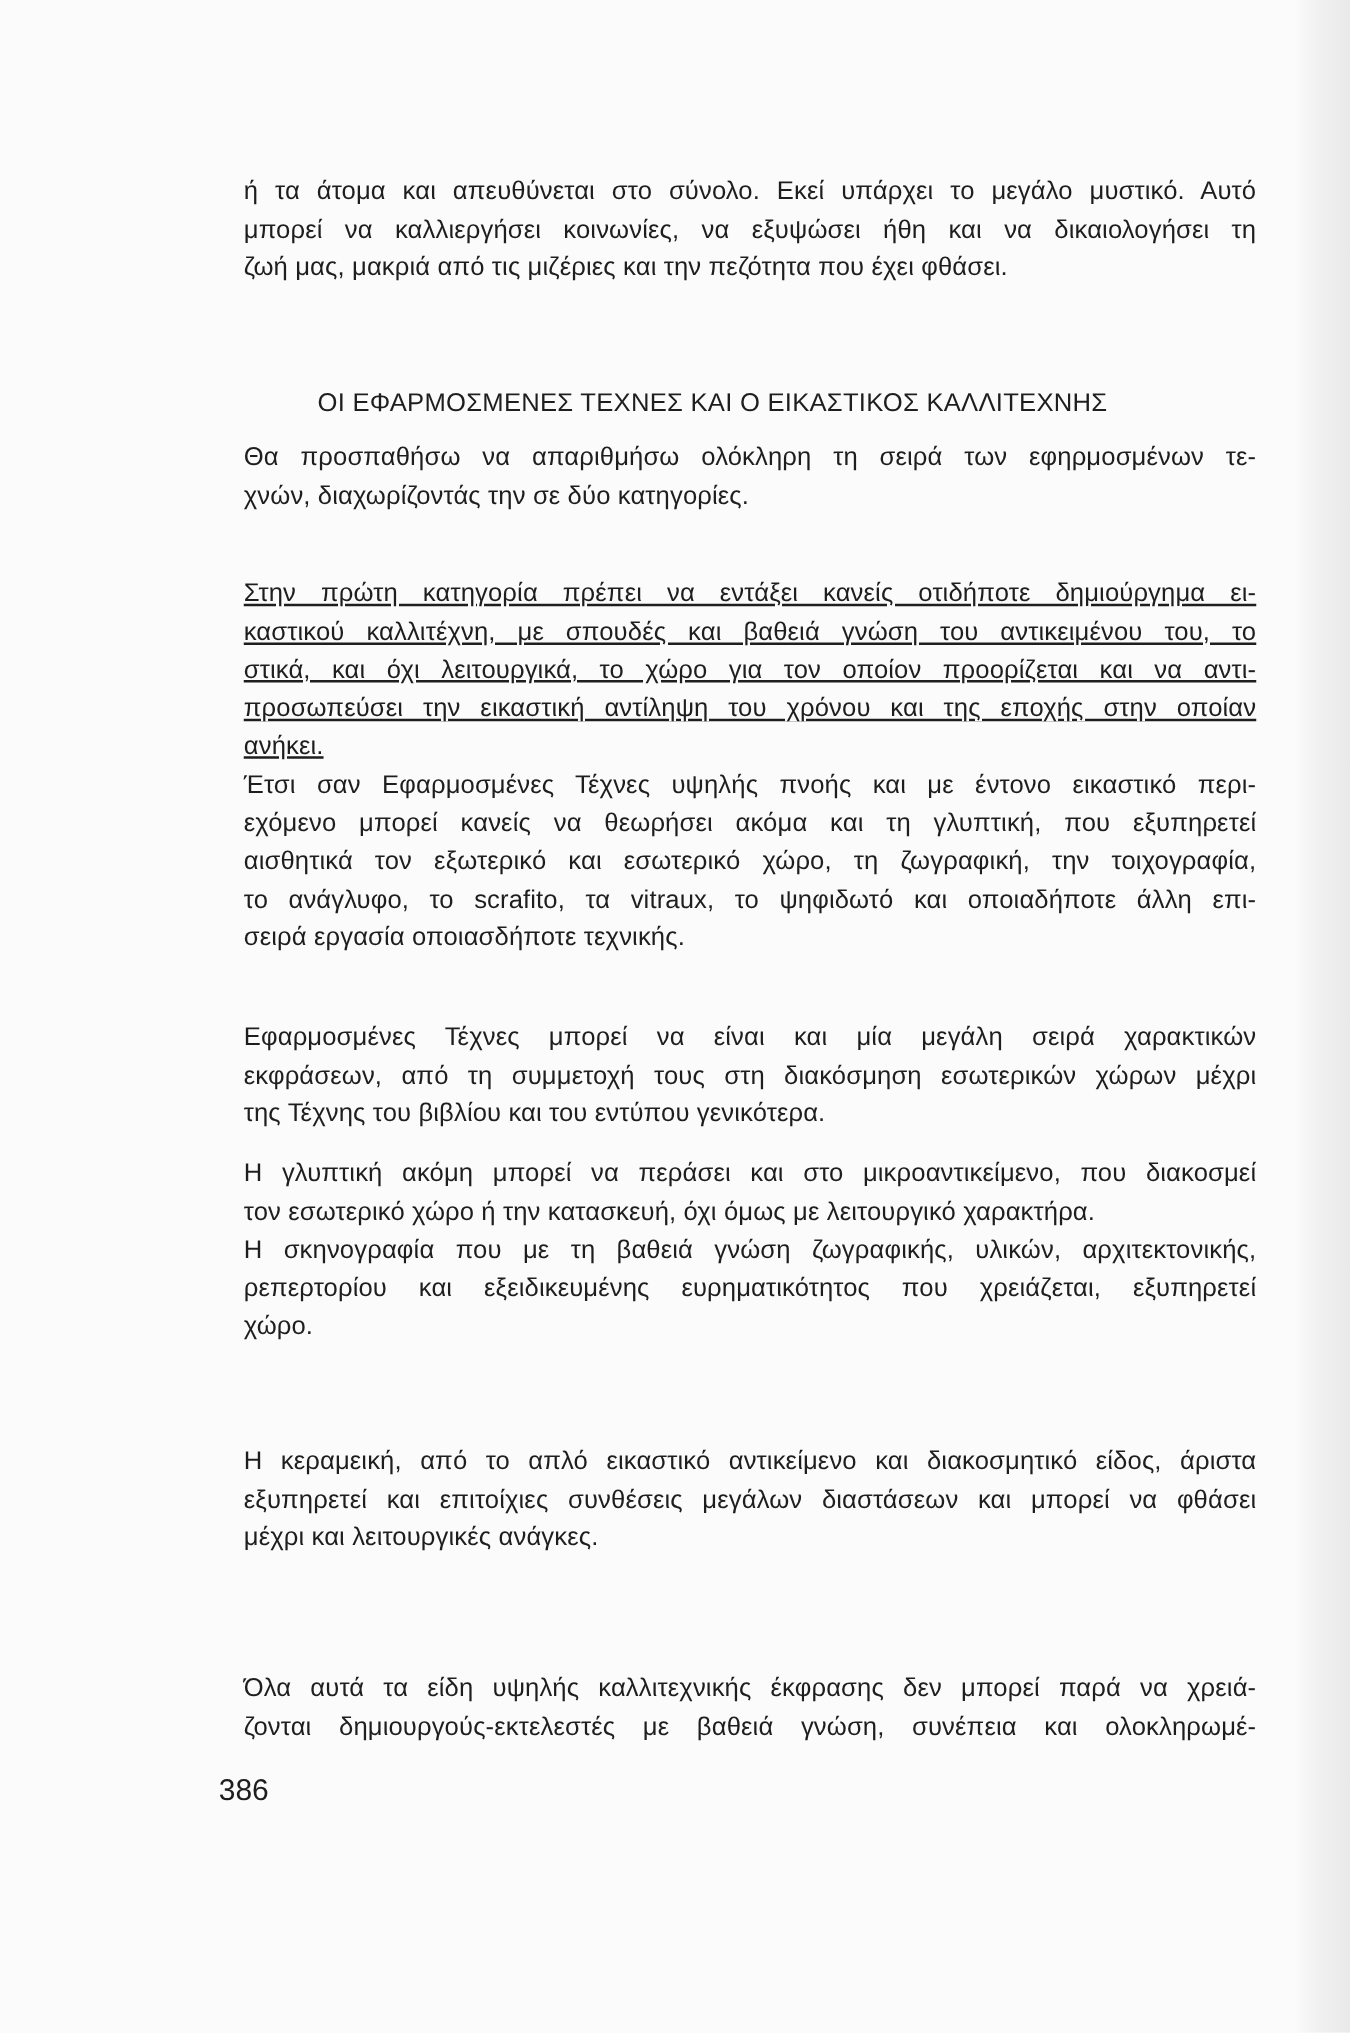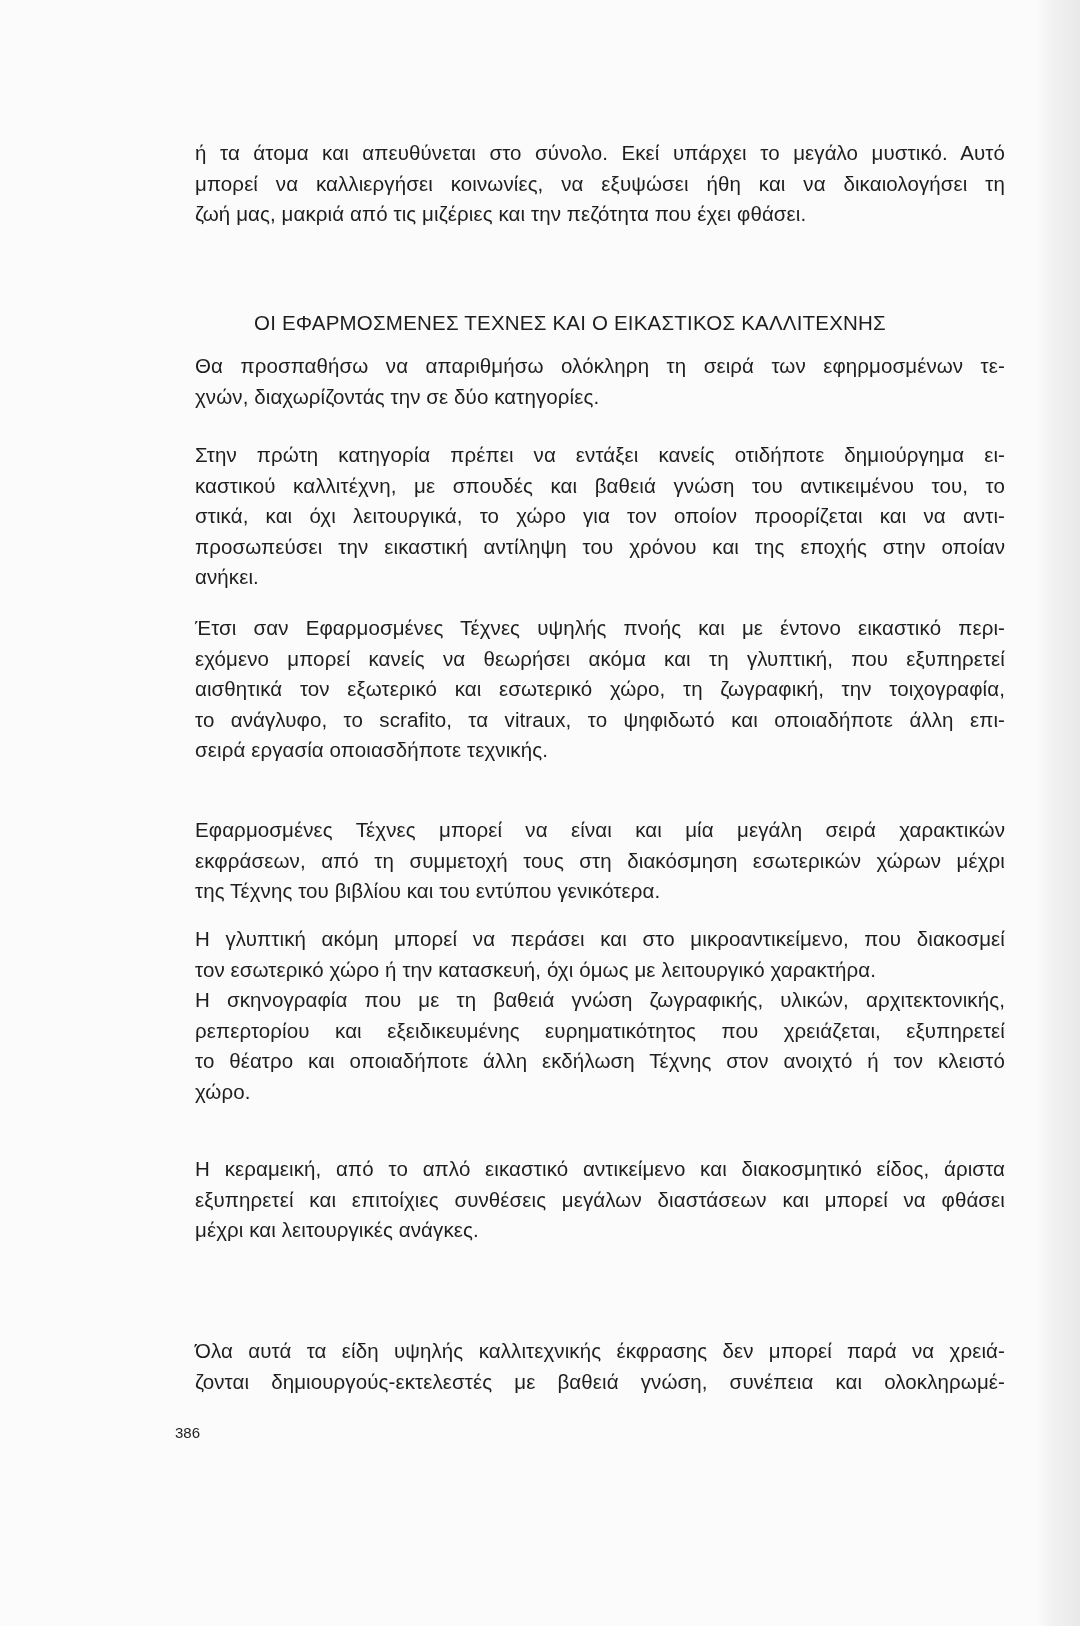--- a/index.html
+++ b/index.html
@@ -40,21 +40,21 @@
     top: 308px;
     text-align: center;
     font-size: 20.5px;
     line-height: 30px;
     letter-spacing: 0.2px;
   }
   .page-number {
     position: absolute;
     left: 175px;
     top: 1418px;
-    font-size: 15px;
+    font-size: 24px;
     line-height: 30px;
   }
   .line {
     display: block;
     text-align: justify;
     text-align-last: justify;
     white-space: nowrap;
   }
   .line.end {
     text-align-last: left;
@@ -71,21 +71,21 @@
   <span class="line end">ζωή μας, μακριά από τις μιζέριες και την πεζότητα που έχει φθάσει.</span>
 </div>
 
 <div class="heading">ΟΙ ΕΦΑΡΜΟΣΜΕΝΕΣ ΤΕΧΝΕΣ ΚΑΙ Ο ΕΙΚΑΣΤΙΚΟΣ ΚΑΛΛΙΤΕΧΝΗΣ</div>
 
 <div class="text-block" style="top:351px;">
   <span class="line">Θα προσπαθήσω να απαριθμήσω ολόκληρη τη σειρά των εφηρμοσμένων τε-</span>
   <span class="line end">χνών, διαχωρίζοντάς την σε δύο κατηγορίες.</span>
 </div>
 
-<div class="text-block" style="top:440px;">
+<div class="text-block" style="top:460px;text-decoration:underline;">
   <span class="line">Στην πρώτη κατηγορία πρέπει να εντάξει κανείς οτιδήποτε δημιούργημα ει-</span>
   <span class="line">καστικού καλλιτέχνη, με σπουδές και βαθειά γνώση του αντικειμένου του, το</span>
   <span class="line">στικά, και όχι λειτουργικά, το χώρο για τον οποίον προορίζεται και να αντι-</span>
   <span class="line">προσωπεύσει την εικαστική αντίληψη του χρόνου και της εποχής στην οποίαν</span>
   <span class="line end">ανήκει.</span>
 </div>
 
 <div class="text-block" style="top:613px;">
   <span class="line">Έτσι σαν Εφαρμοσμένες Τέχνες υψηλής πνοής και με έντονο εικαστικό περι-</span>
   <span class="line">εχόμενο μπορεί κανείς να θεωρήσει ακόμα και τη γλυπτική, που εξυπηρετεί</span>
@@ -101,21 +101,20 @@
 </div>
 
 <div class="text-block" style="top:924px;">
   <span class="line">Η γλυπτική ακόμη μπορεί να περάσει και στο μικροαντικείμενο, που διακοσμεί</span>
   <span class="line end">τον εσωτερικό χώρο ή την κατασκευή, όχι όμως με λειτουργικό χαρακτήρα.</span>
 </div>
 
 <div class="text-block" style="top:985px;">
   <span class="line">Η σκηνογραφία που με τη βαθειά γνώση ζωγραφικής, υλικών, αρχιτεκτονικής,</span>
   <span class="line">ρεπερτορίου και εξειδικευμένης ευρηματικότητος που χρειάζεται, εξυπηρετεί</span>
-  <span class="line">το θέατρο και οποιαδήποτε άλλη εκδήλωση Τέχνης στον ανοιχτό ή τον κλειστό</span>
   <span class="line end">χώρο.</span>
 </div>
 
 <div class="text-block" style="top:1154px;">
   <span class="line">Η κεραμεική, από το απλό εικαστικό αντικείμενο και διακοσμητικό είδος, άριστα</span>
   <span class="line">εξυπηρετεί και επιτοίχιες συνθέσεις μεγάλων διαστάσεων και μπορεί να φθάσει</span>
   <span class="line end">μέχρι και λειτουργικές ανάγκες.</span>
 </div>
 
 <div class="text-block" style="top:1336px;">

